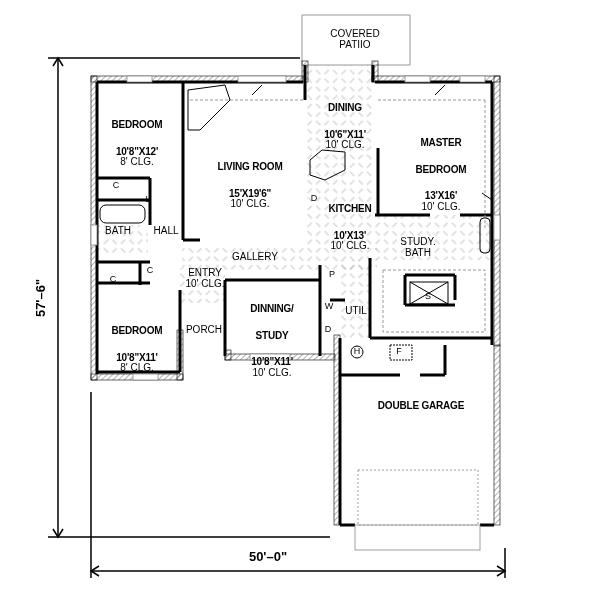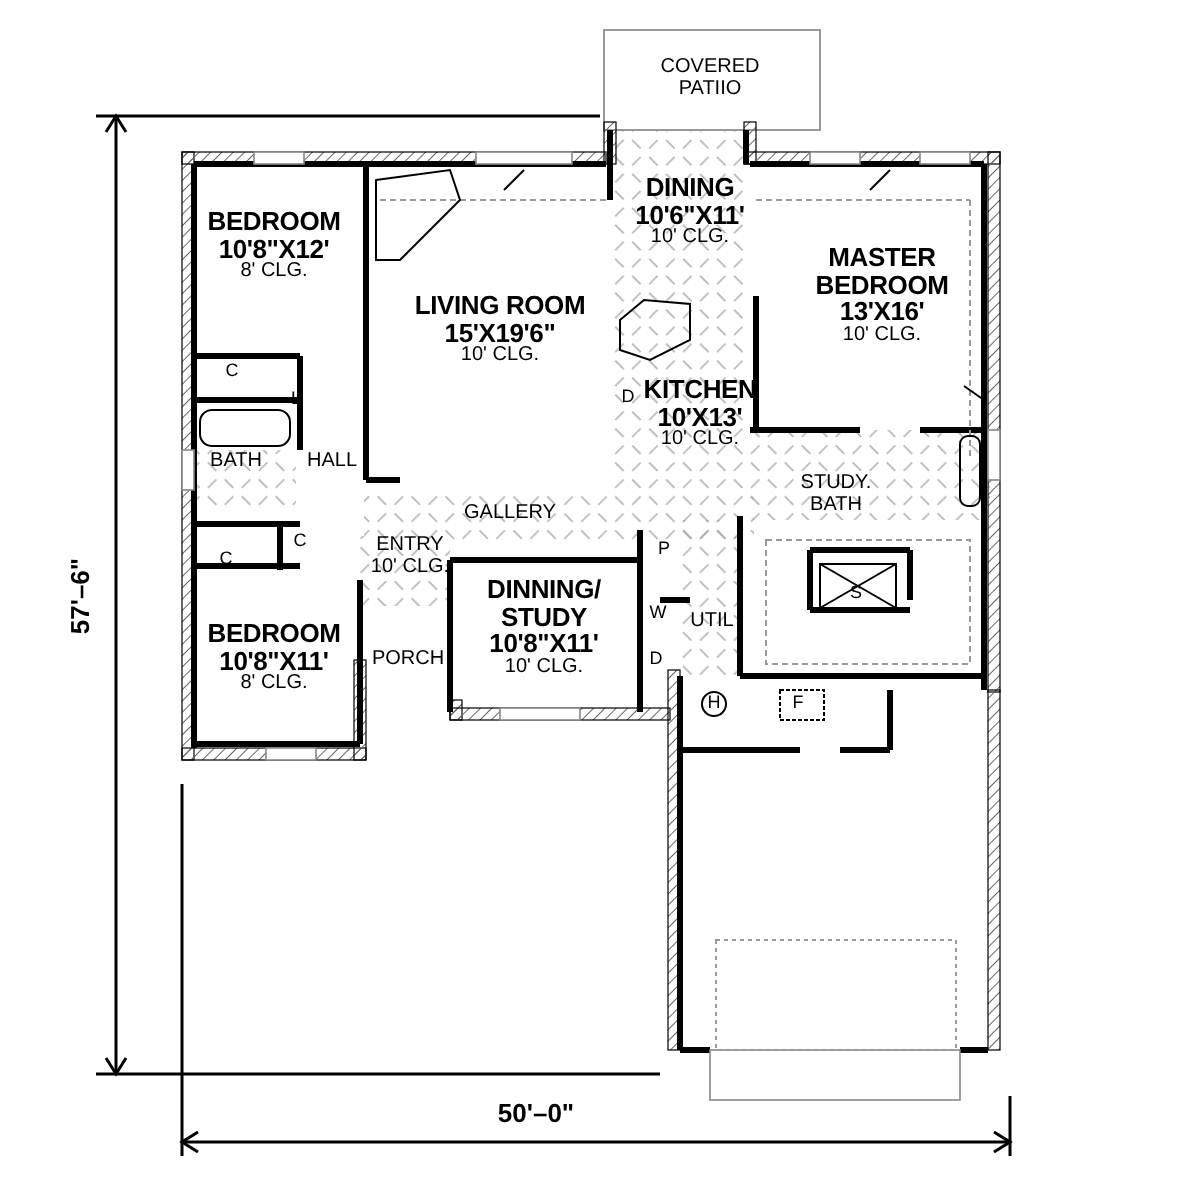--- a/index.html
+++ b/index.html
@@ -1,19 +1,19 @@
 <!DOCTYPE html>
 <html><head>
 <meta charset="utf-8">
 <style>
   html, body { margin:0; padding:0; background:#ffffff; }
   body { width:600px; height:600px; position:relative; overflow:hidden; font-family:"DejaVu Sans", sans-serif; }
   svg { position:absolute; left:0; top:0; }
   .lbl { position:absolute; text-align:center; color:#000; line-height:1.05; white-space:nowrap; transform:translateX(-50%); }
-  .big { font-family:"Liberation Sans", sans-serif; font-weight:bold; font-size:13px; letter-spacing:-0.2px; }
+  .big { font-family:"Liberation Sans", sans-serif; font-weight:bold; font-size:10px; letter-spacing:-0.2px;margin-top:16px; }
   .sm { font-family:Liberation Sans, sans-serif; font-size:10px;text-align:center; }
   .xs { font-family:"Liberation Sans", sans-serif; font-size:9px; }
   .dim { position:absolute; font-family:"Liberation Sans", sans-serif; font-weight:bold; font-size:13px; color:#000; }
 </style>
 </head>
 <body>
 
 <svg width="600" height="600" viewBox="0 0 600 600">
   <defs>
     <pattern id="hatch" width="4" height="4" patternUnits="userSpaceOnUse" patternTransform="rotate(45)">
@@ -211,20 +211,21 @@
 <div class="lbl" style="left:272px;top:288px;">
   <div class="big">DINNING/</div>
   <div class="big">STUDY</div>
   <div class="big">10'8"X11'</div>
   <div class="sm">10'  CLG.</div>
 </div>
 
 <div class="lbl sm" style="left:356px;top:306px;">UTIL</div>
 
 <div class="lbl" style="left:421px;top:385px;">
+  <div class="big">DOUBLE  GARAGE</div>
 </div>
 
 <div class="lbl xs" style="left:116px;top:181px;">C</div>
 <div class="lbl xs" style="left:148px;top:195px;">L</div>
 <div class="lbl xs" style="left:150px;top:266px;">C</div>
 <div class="lbl xs" style="left:113px;top:275px;">C</div>
 <div class="lbl xs" style="left:332px;top:270px;">P</div>
 <div class="lbl xs" style="left:329px;top:302px;">W</div>
 <div class="lbl xs" style="left:328px;top:325px;">D</div>
 <div class="lbl xs" style="left:314px;top:194px;">D</div>

